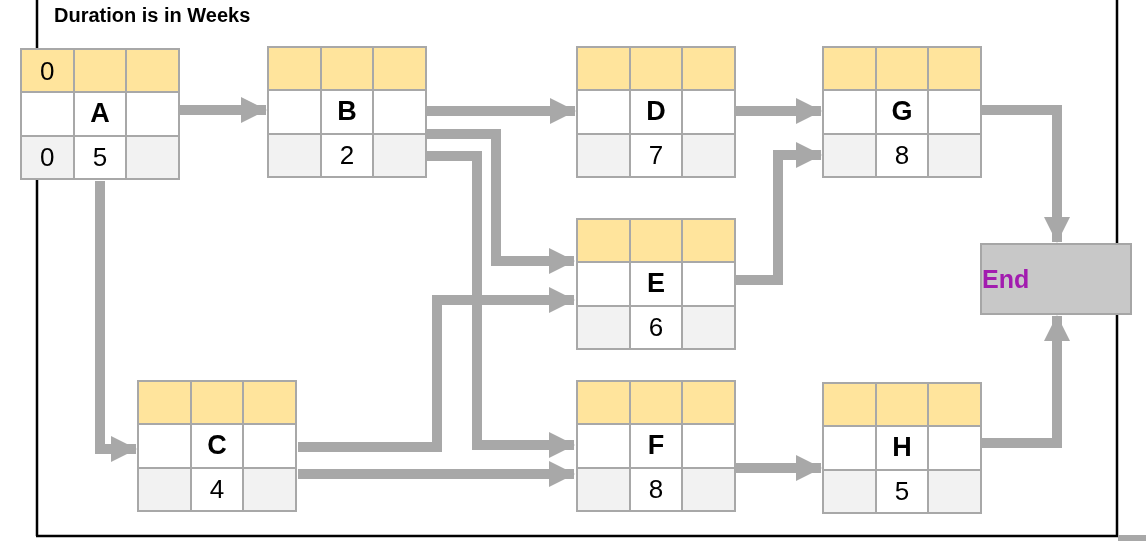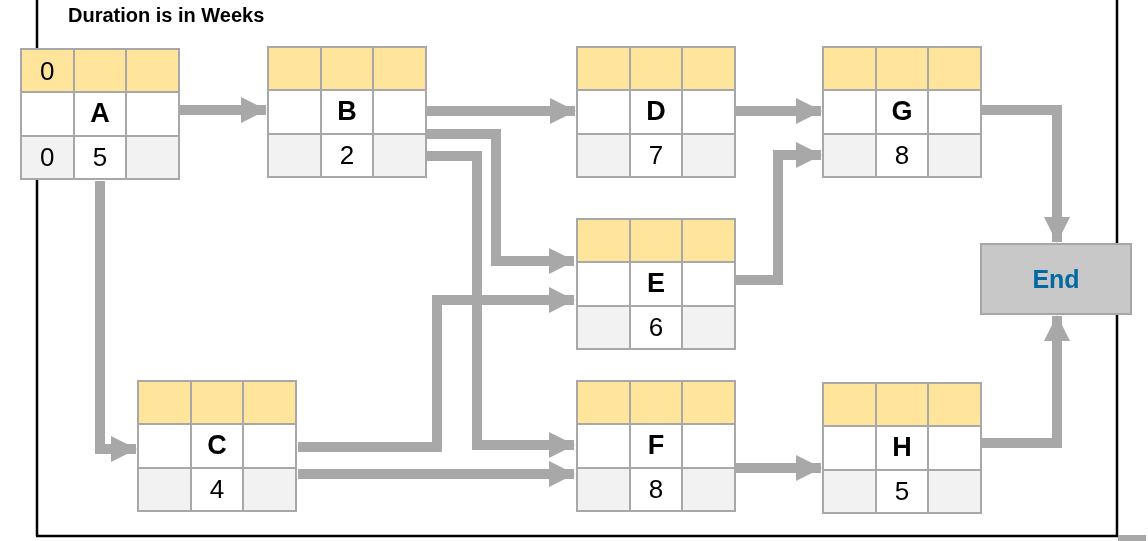--- a/index.html
+++ b/index.html
@@ -5,21 +5,21 @@
   html,body{margin:0;padding:0;background:#fff;}
   #canvas{
     position:relative;
     width:1148px;height:541px;
     background:#ffffff;
     font-family:"Liberation Sans", sans-serif;
     overflow:hidden;
   }
   #wires{position:absolute;left:0;top:0;z-index:1;}
   #title{
-    position:absolute;left:68px;top:4px;z-index:4;
+    position:absolute;left:54px;top:4px;z-index:4;
     font-size:20px;font-weight:bold;color:#000;
     white-space:nowrap;
   }
   .node{
     position:absolute;z-index:2;
     width:160px;height:132px;
     background:#a8a8a8;
     border:2px solid #a8a8a8;
     box-sizing:border-box;
     display:grid;
@@ -36,22 +36,22 @@
   .cell.hdr{background:#ffe49c;}
   .cell.ft{background:#f2f2f2;}
   .cell.ft-mid{background:#ffffff;}
   .cell.label{font-weight:bold;font-size:27px;}
   #end-node{
     position:absolute;z-index:3;
     background:#c8c8c8;
     border:2px solid #a6a6a6;
     box-sizing:border-box;
     display:flex;flex-direction:column;
-    align-items:center;justify-content:center;
-    font-weight:bold;font-size:25px;color:#0369a1;line-height:1.3;
+    justify-content:center;
+    font-weight:bold;font-size:25px;color:#a21caf;line-height:1.3;
   }
 </style>
 </head>
 <body>
 
 <div id="canvas">
 
   <svg id="wires" width="1148" height="541">
     <defs>
       <marker id="arrowhead" markerUnits="userSpaceOnUse" markerWidth="28" markerHeight="28" viewBox="0 0 28 28" refX="26" refY="14" orient="auto">

